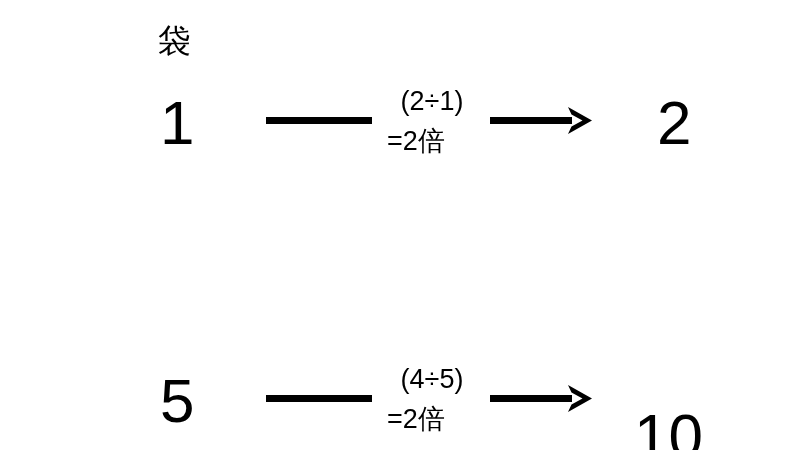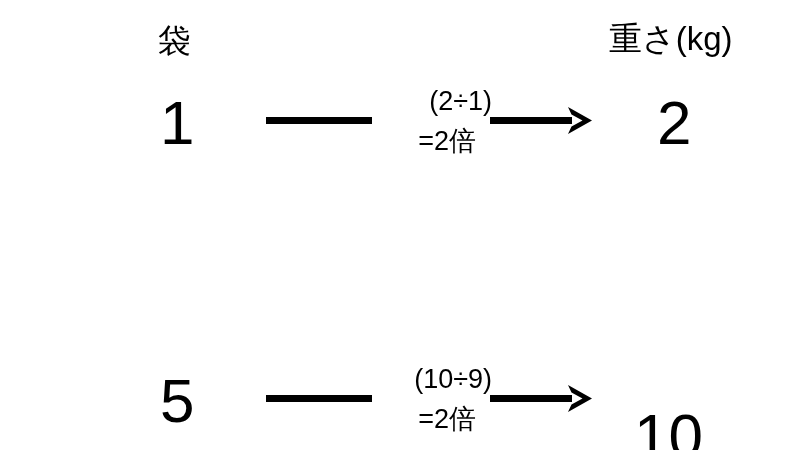--- a/index.html
+++ b/index.html
@@ -86,21 +86,21 @@
   .arrow-head svg { display: block; }
 
   
   .arrow-label {
     position: absolute;
     font-size: 27px;
     line-height: 1;
     color: #000000;
     white-space: nowrap;
     font-weight: 400;
-    text-align: right;
+    text-align: center;
   }
   .label-top {
     left: 372px;
     width: 120px;
   }
   .label-bottom {
     left: 356px;
     width: 120px;
   }
   .row1 .label-top    { top: 88px; }
@@ -108,21 +108,20 @@
   .row2 .label-top    { top: 366px; }
   .row2 .label-bottom { top: 406px; }
 </style>
 </head>
 <body>
 
 <div id="diagram">
 
   <div id="header-bags" class="col-header">袋</div>
 
-  <div id="header-weight" class="col-header">重さ(kg)</div>
 
   <div class="row row1">
 
     <div class="big-number num-left">1</div>
 
     <div class="arrow">
       <div class="arrow-line-left"></div>
       <div class="arrow-line-right"></div>
       <div class="arrow-head">
         <svg width="36" height="36" viewBox="0 0 36 36">
@@ -145,20 +144,20 @@
     <div class="arrow">
       <div class="arrow-line-left"></div>
       <div class="arrow-line-right"></div>
       <div class="arrow-head">
         <svg width="36" height="36" viewBox="0 0 36 36">
           <path d="M 6 4 L 30 17.5 L 6 31 L 9.5 23.5 L 20.5 17.5 L 9.5 11.5 Z" fill="#000000"></path>
         </svg>
       </div>
     </div>
 
-    <div class="arrow-label label-top">(10÷9)</div>
+    <div class="arrow-label label-top">(4÷5)</div>
 
     <div class="arrow-label label-bottom">=2倍</div>
 
     <div class="big-number num-right">10</div>
   </div>
 
 </div>
 
 </body></html>

